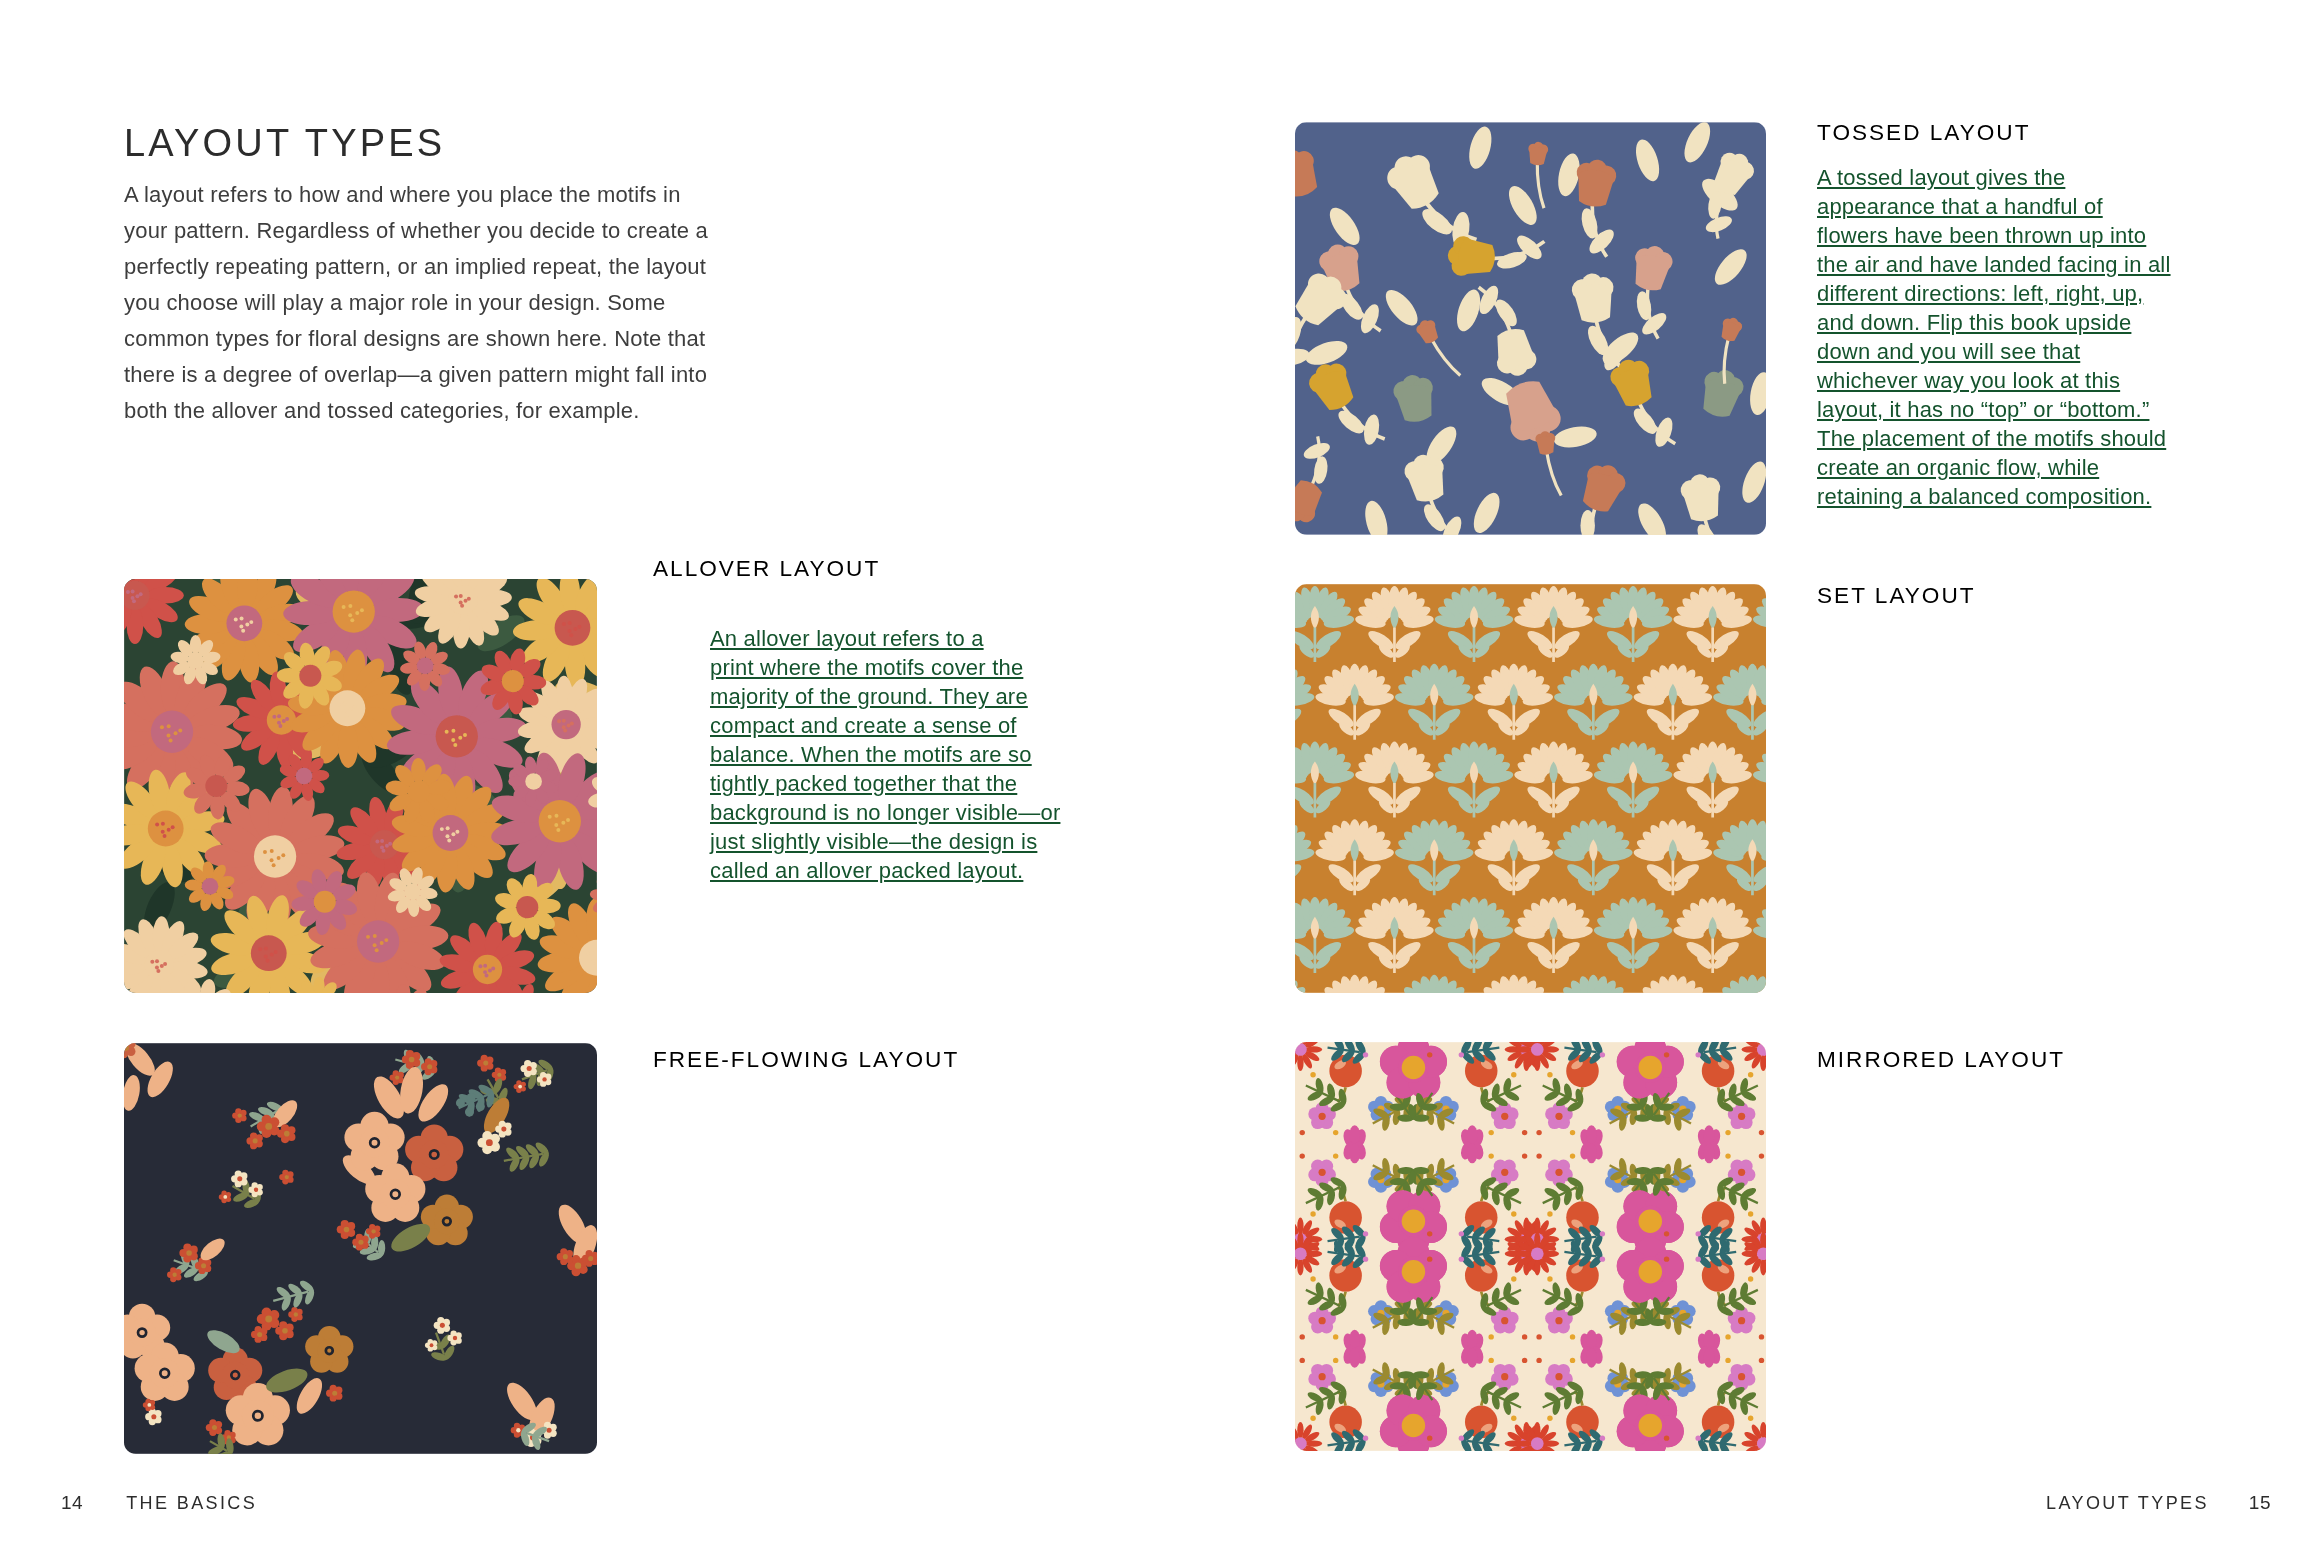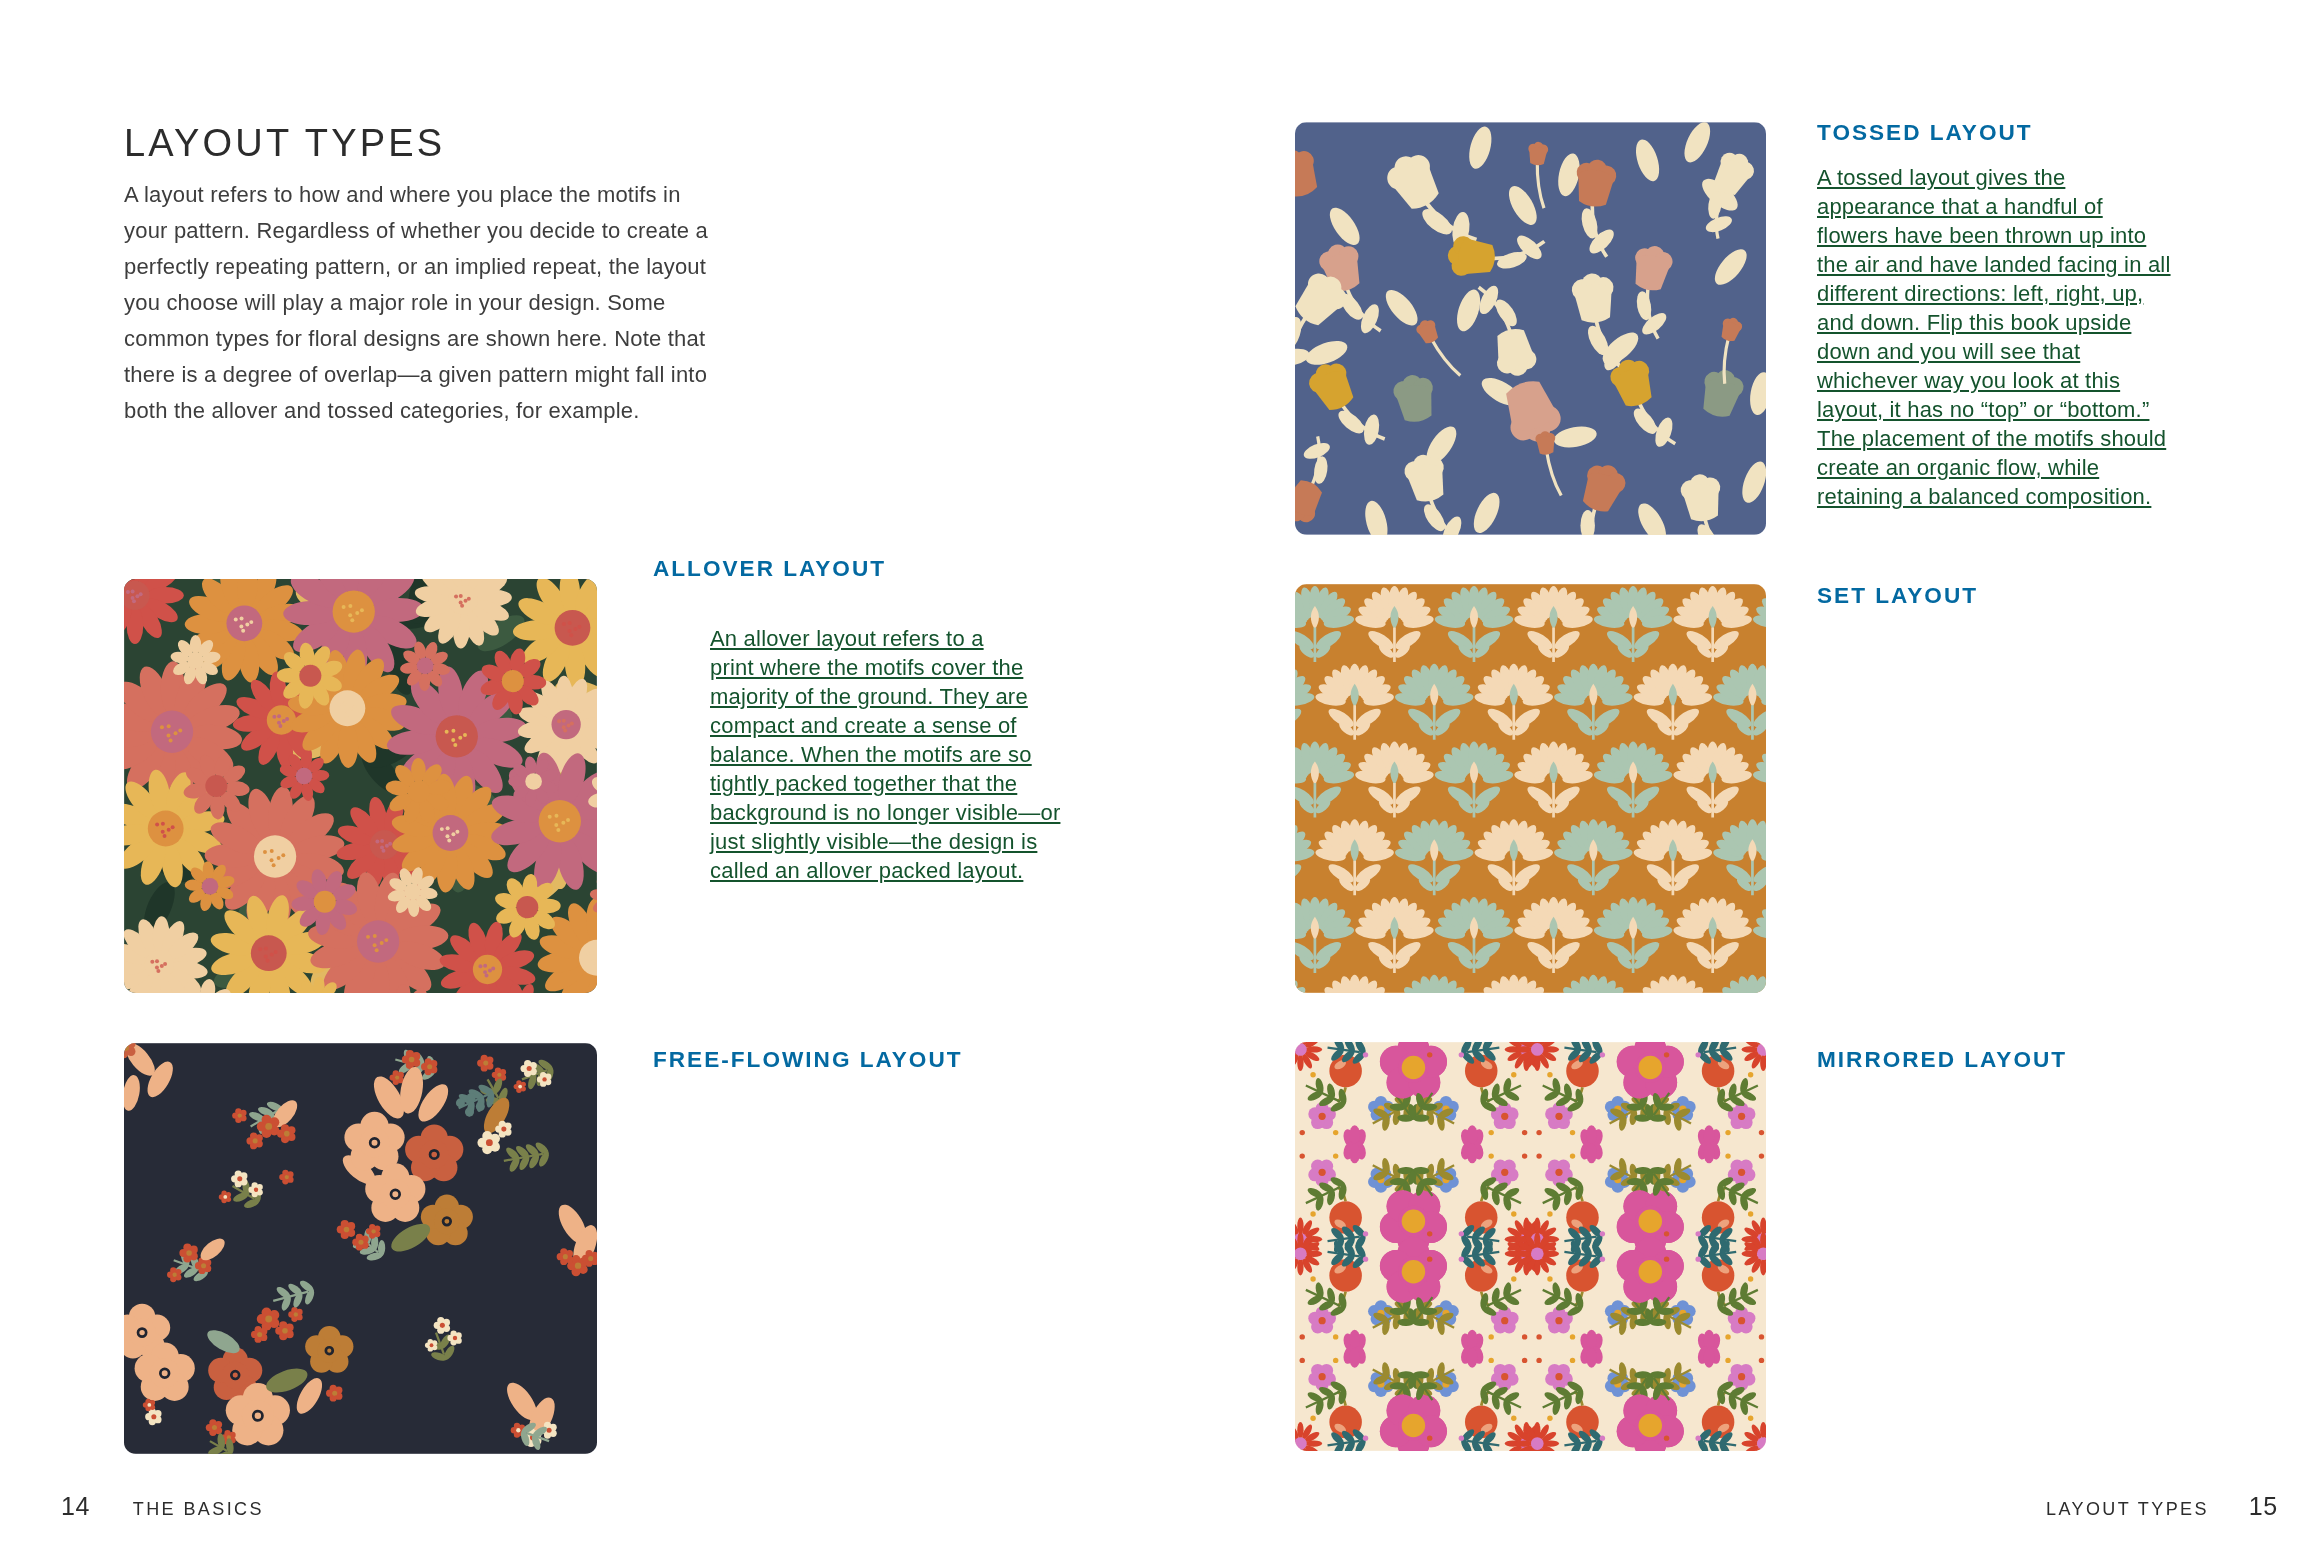--- a/index.html
+++ b/index.html
@@ -17,32 +17,32 @@
   .intro{
     position:absolute;left:124px;top:177px;width:751px;
     font-size:22px;line-height:36px;letter-spacing:0.2px;
     color:#3d3d3d;white-space:pre-line;font-weight:400;
   }
   .swatch{
     position:absolute;border-radius:11.8px;overflow:hidden;
   }
   .swatch svg{display:block;}
   .sec-heading{
-    position:absolute;font-size:22.6px;letter-spacing:2px;color:#0369a1;
-    font-weight:700;white-space:pre;
+    position:absolute;font-size:22.6px;letter-spacing:2px;color:#000000;
+    font-weight:400;white-space:pre;
   }
   .sec-body{
     position:absolute;font-size:22px;line-height:29px;letter-spacing:0.2px;
     color:#14532d;white-space:pre-line;font-weight:400;text-decoration:underline;
   }
   .footer{
     position:absolute;top:1492px;display:flex;align-items:baseline;
     color:#2c2c2c;
   }
-  .footer .pnum{font-size:25px;letter-spacing:0.5px;}
+  .footer .pnum{font-size:19px;letter-spacing:0.5px;}
   .footer .plabel{font-size:18px;letter-spacing:2.4px;}
   #footer-left{left:61px;gap:43px;}
   #footer-right{left:2046px;gap:40px;}
 </style>
 </head>
 <body>
 
 <div class="page" id="left-page">
   <div class="page-title">LAYOUT TYPES</div>
 

